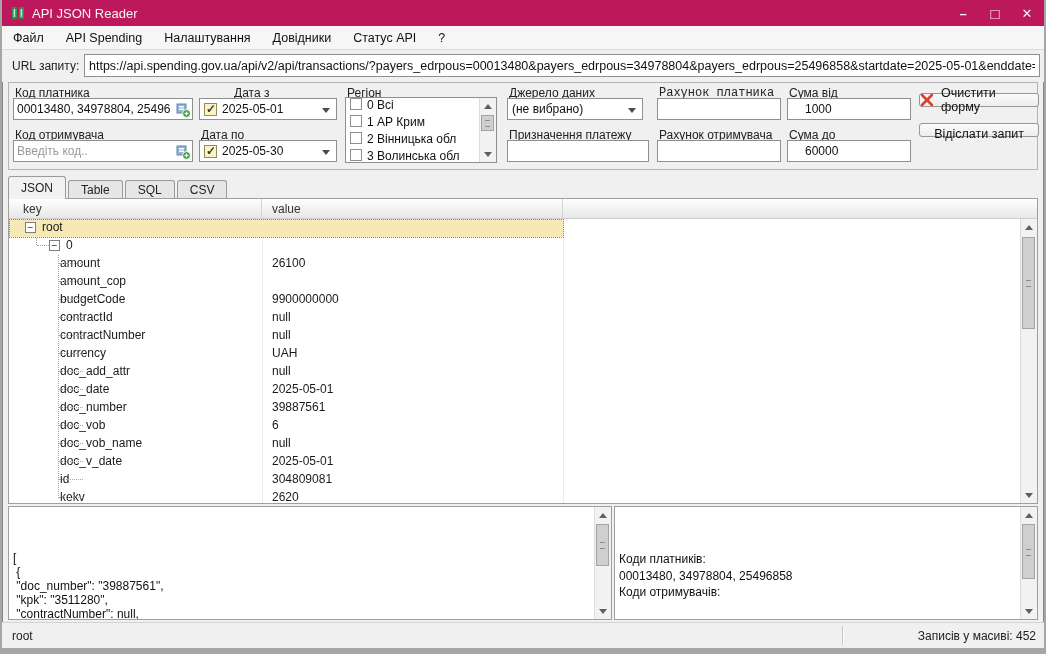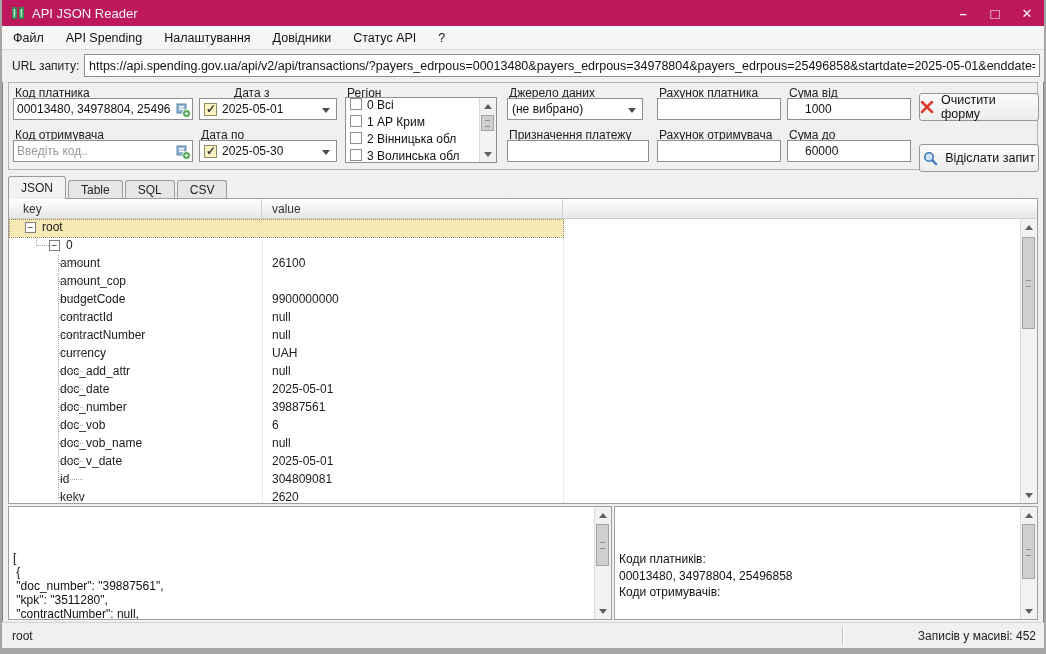--- a/index.html
+++ b/index.html
@@ -35,21 +35,21 @@
   .add-ic{position:absolute;right:1px;top:3px;width:16px;height:16px;}
   .combo{position:absolute;height:22px;border:1px solid #8f8f8f;background:#fff;display:flex;align-items:center;padding-left:4px;font-size:12px;color:#111;}
   .combo .arr{position:absolute;right:6px;top:9px;width:0;height:0;border:4px solid transparent;border-top:5px solid #4b4b4b;}
   .cb{display:inline-block;width:13px;height:13px;border:1px solid #8f8f8f;background:#fff;position:relative;flex:0 0 auto;}
   .cb.on{background:#fcf3c4;border-color:#938a5d;}
   .cb.on::after{content:'✓';position:absolute;left:1px;top:-2px;font-size:12px;font-weight:bold;color:#3c3c3c;}
   .combo .ctext{margin-left:5px;}
   .listbox{position:absolute;border:1px solid #8f8f8f;background:#fff;overflow:hidden;}
   .lb-row{height:17px;display:flex;align-items:flex-start;padding-left:4px;font-size:12px;color:#111;}
   .lb-row .cb{width:12px;height:12px;margin-right:5px;}
-  .btn{position:absolute;width:120px;height:28px;border:1px solid #979797;border-radius:3px;background:linear-gradient(#fbfbfb,#ededed);display:flex;align-items:center;justify-content:center;gap:7px;font-size:12.5px;color:#111;cursor:default;}
+  .btn{position:absolute;width:120px;height:14px;border:1px solid #979797;border-radius:3px;background:linear-gradient(#fbfbfb,#ededed);display:flex;align-items:center;justify-content:center;gap:7px;font-size:12.5px;color:#111;cursor:default;}
   
   .tabsrow{position:absolute;left:6px;top:176px;height:23px;display:flex;align-items:flex-end;}
   .tab{height:19px;padding:0 12px;border:1px solid #9a9a9a;border-bottom:none;border-radius:3px 3px 0 0;background:#e6e6e6;font-size:12px;display:flex;align-items:center;margin-right:2px;color:#222;}
   .tab.active{height:23px;background:#f2f2f2;position:relative;z-index:3;}
   
   .treebox{position:absolute;left:6px;right:6px;top:198px;height:306px;border:1px solid #9f9f9f;background:#fff;overflow:hidden;}
   .thead{position:absolute;left:0;right:0;top:0;height:20px;background:linear-gradient(#ffffff,#e7e7e7);border-bottom:1px solid #cfcfcf;font-size:12px;color:#333;}
   .th-key{position:absolute;left:0;top:0;bottom:0;width:253px;border-right:1px solid #d4d4d4;display:flex;align-items:center;padding-left:14px;text-align:center;}
   .th-value{position:absolute;left:253px;top:0;bottom:0;width:301px;border-right:1px solid #d4d4d4;display:flex;align-items:center;padding-left:10px;}
   .trows{position:absolute;left:0;right:17px;top:20px;bottom:0;overflow:hidden;background:#fff;}
@@ -195,38 +195,38 @@
     </div>
 
     <span class="flabel" style="left:500px;top:3px;">Джерело даних</span>
     <div class="combo" style="left:498px;top:15px;width:136px;">
       <span>(не вибрано)</span>
       <span class="arr"></span>
     </div>
     <span class="flabel" style="left:500px;top:45px;">Призначення платежу</span>
     <input class="tinput" style="left: 498px; top: 57px; width: 142px;" value="">
 
-    <span class="flabel" style="left:650px;top:3px;">Рахунок платника</span>
+    <span class="flabel" style="left:650px;top:3px;font-family:Liberation Mono, monospace;">Рахунок платника</span>
     <input class="tinput" style="left: 648px; top: 15px; width: 124px;" value="">
     <span class="flabel" style="left:650px;top:45px;">Рахунок отримувача</span>
     <input class="tinput" style="left: 648px; top: 57px; width: 124px;" value="">
 
     <span class="flabel" style="left:780px;top:3px;">Сума від</span>
     <input class="tinput" style="left: 778px; top: 15px; width: 124px;" value="1000">
     <span class="flabel" style="left:780px;top:45px;">Сума до</span>
     <input class="tinput" style="left: 778px; top: 57px; width: 124px;" value="60000">
 
     <div class="btn" style="left:910px;top:10px;">
       <svg width="14" height="14" viewBox="0 0 14 14">
         <line x1="2" y1="2" x2="12" y2="12" stroke="#d9402f" stroke-width="2.6" stroke-linecap="round"></line>
         <line x1="12" y1="2" x2="2" y2="12" stroke="#d9402f" stroke-width="2.6" stroke-linecap="round"></line>
       </svg>
       <span>Очистити форму</span>
     </div>
-    <div class="btn" style="left:910px;top:61px;">
+    <div class="btn" style="left:910px;top:40px;flex-direction:column;">
       <svg width="15" height="15" viewBox="0 0 15 15">
         <circle cx="6" cy="6" r="4.3" fill="#cfe3f5" stroke="#3c77b8" stroke-width="1.6"></circle>
         <line x1="9.4" y1="9.4" x2="13.2" y2="13.2" stroke="#3c77b8" stroke-width="2.2" stroke-linecap="round"></line>
       </svg>
       <span>Відіслати запит</span>
     </div>
   </div>
 
   <div class="tabsrow">
       <div class="tab active">JSON</div>

